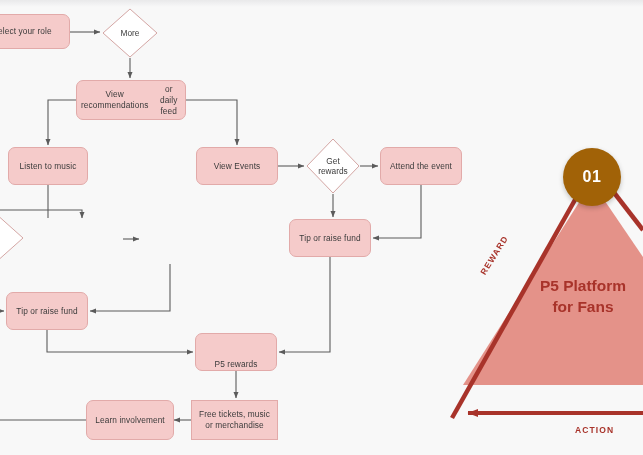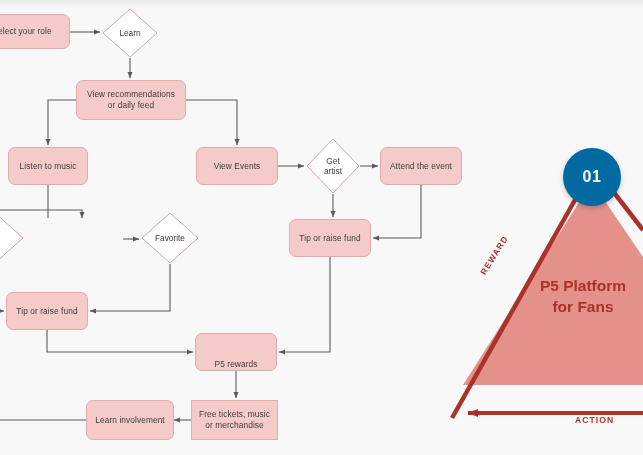--- a/index.html
+++ b/index.html
@@ -82,21 +82,21 @@
     color: #ffffff;
     font-weight: bold;
     font-size: 16px;
     letter-spacing: 0.5px;
     box-shadow: 0 2px 5px rgba(0,0,0,0.22);
     z-index: 5;
   }
   #circle-01 {
     left: 133px; top: 28px;
     width: 58px; height: 58px;
-    background: #0369a1;
+    background: #a16207;
   }
   #circle-03 {
     left: 5px; top: 236px;
     width: 55px; height: 55px;
     background: #c93226;
   }
   .tri-center-label {
     position: absolute;
     left: 88px; top: 155px;
     width: 130px;
@@ -114,21 +114,21 @@
     font-size: 8.5px;
     letter-spacing: 1.1px;
     z-index: 4;
   }
   #label-reward {
     left: 42px; top: 130px;
     transform: rotate(-58deg);
     transform-origin: center center;
   }
   #label-action {
-    left: 145px; top: 295px;
+    left: 145px; top: 305px;
   }
 </style>
 </head>
 <body>
 
 <div id="canvas">
 
   <div id="top-strip"></div>
 
   <svg id="flow" viewBox="0 0 643 455" xmlns="http://www.w3.org/2000/svg">
@@ -179,55 +179,49 @@
   </svg>
 
   <div class="node" style="left:-26px; top:14px; width:96px; height:35px;">
     <span>Select your role</span>
   </div>
 
   <div class="diamond" style="left:102px; top:8px; width:56px; height:50px;">
     <svg class="dia-shape" viewBox="0 0 56 50">
       <polygon points="28,1 55,25 28,49 1,25" fill="#ffffff" stroke="#d4a6a4" stroke-width="1"></polygon>
     </svg>
-    <span class="dia-label">Learn</span>
-  </div>
-
-  <div class="node" style="left:76px; top:80px; width:110px; height:40px; flex-direction:column;">
+    <span class="dia-label">More</span>
+  </div>
+
+  <div class="node" style="left:76px; top:80px; width:110px; height:40px; flex-direction:row;">
     <span>View recommendations</span>
     <span>or daily feed</span>
   </div>
 
   <div class="node" style="left:8px; top:147px; width:80px; height:38px;">
     <span>Listen to music</span>
   </div>
 
   <div class="node" style="left:196px; top:147px; width:82px; height:38px;">
     <span>View Events</span>
   </div>
 
   <div class="diamond" style="left:306px; top:138px; width:54px; height:56px; flex-direction:column;">
     <svg class="dia-shape" viewBox="0 0 54 56">
       <polygon points="27,1 53,28 27,55 1,28" fill="#ffffff" stroke="#d4a6a4" stroke-width="1"></polygon>
     </svg>
     <span class="dia-label">Get</span>
-    <span class="dia-label">artist</span>
+    <span class="dia-label">rewards</span>
   </div>
 
   <div class="node" style="left:380px; top:147px; width:82px; height:38px;">
     <span>Attend the event</span>
   </div>
 
 
-  <div class="diamond" style="left:141px; top:212px; width:58px; height:52px;">
-    <svg class="dia-shape" viewBox="0 0 58 52">
-      <polygon points="29,1 57,26 29,51 1,26" fill="#ffffff" stroke="#d4a6a4" stroke-width="1"></polygon>
-    </svg>
-    <span class="dia-label">Favorite</span>
-  </div>
 
   <div class="diamond" style="left:-34px; top:212px; width:58px; height:52px;">
     <svg class="dia-shape" viewBox="0 0 58 52">
       <polygon points="29,1 57,26 29,51 1,26" fill="#ffffff" stroke="#d4a6a4" stroke-width="1"></polygon>
     </svg>
   </div>
 
   <div class="node" style="left:6px; top:292px; width:82px; height:38px;">
     <span>Tip or raise fund</span>
   </div>

